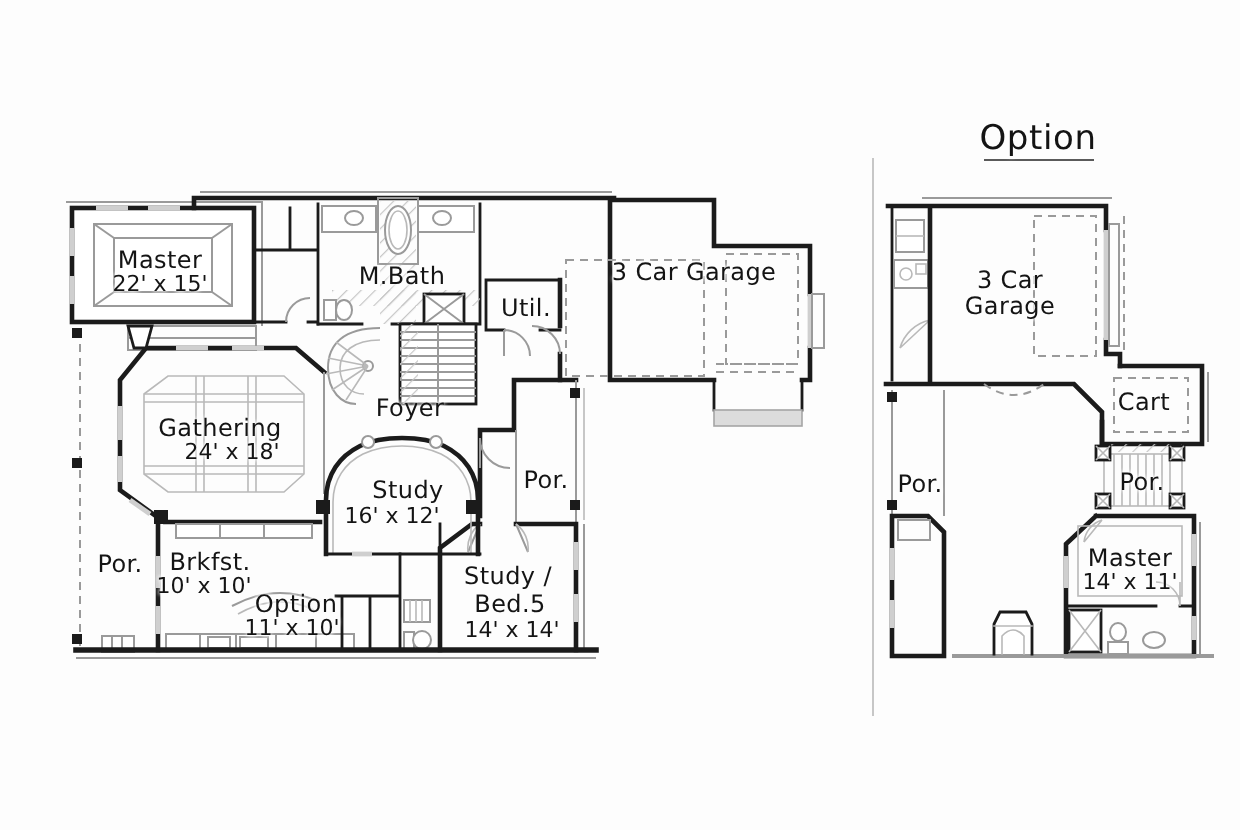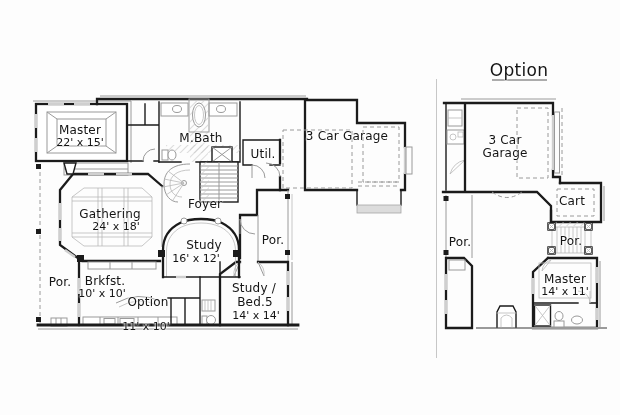--- a/index.html
+++ b/index.html
@@ -317,21 +317,21 @@
   <div class="lbl name" style="left:205px;top:204px">Foyer</div>
   <div class="lbl name" style="left:110px;top:214px">Gathering</div>
   <div class="lbl dims" style="left:116px;top:226px">24' x 18'</div>
   <div class="lbl name" style="left:204px;top:245px">Study</div>
   <div class="lbl dims" style="left:196px;top:258px">16' x 12'</div>
   <div class="lbl name" style="left:273px;top:240px">Por.</div>
   <div class="lbl name" style="left:60px;top:282px">Por.</div>
   <div class="lbl name" style="left:105px;top:281px">Brkfst.</div>
   <div class="lbl dims" style="left:102px;top:293px">10' x 10'</div>
   <div class="lbl name" style="left:148px;top:302px">Option</div>
-  <div class="lbl dims" style="left:146px;top:326px">11' x 10'</div>
+  <div class="lbl dims" style="left:146px;top:314px">11' x 10'</div>
   <div class="lbl name" style="left:254px;top:288px">Study /</div>
   <div class="lbl name" style="left:255px;top:302px">Bed.5</div>
   <div class="lbl dims" style="left:256px;top:315px">14' x 14'</div>
 
   <div class="lbl title" style="left:519px;top:70px">Option</div>
   <div class="lbl name" style="left:505px;top:140px">3 Car</div>
   <div class="lbl name" style="left:505px;top:153px">Garage</div>
   <div class="lbl name" style="left:572px;top:201px">Cart</div>
   <div class="lbl name" style="left:460px;top:242px">Por.</div>
   <div class="lbl name" style="left:571px;top:241px">Por.</div>

